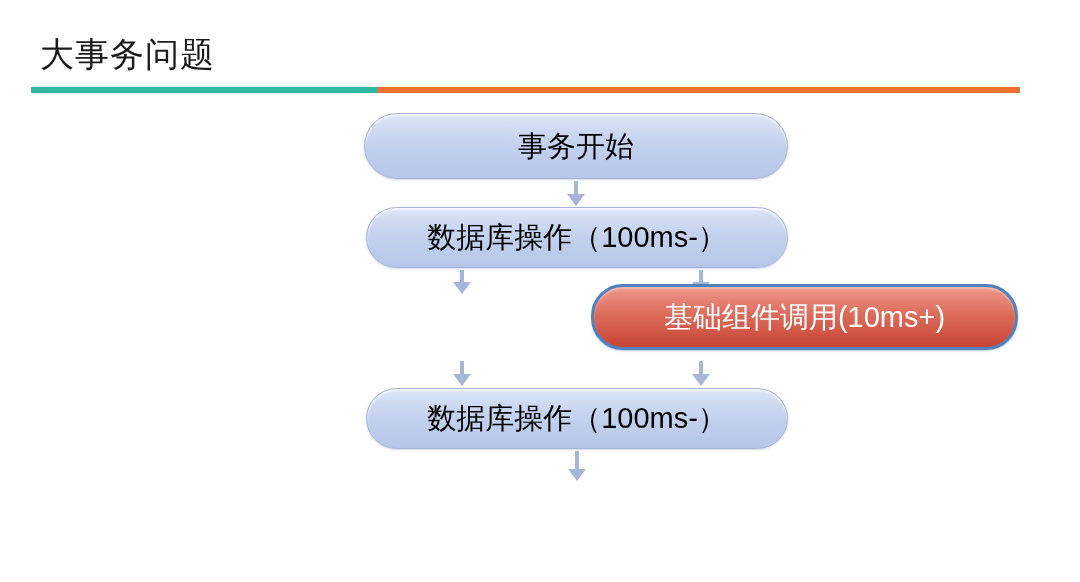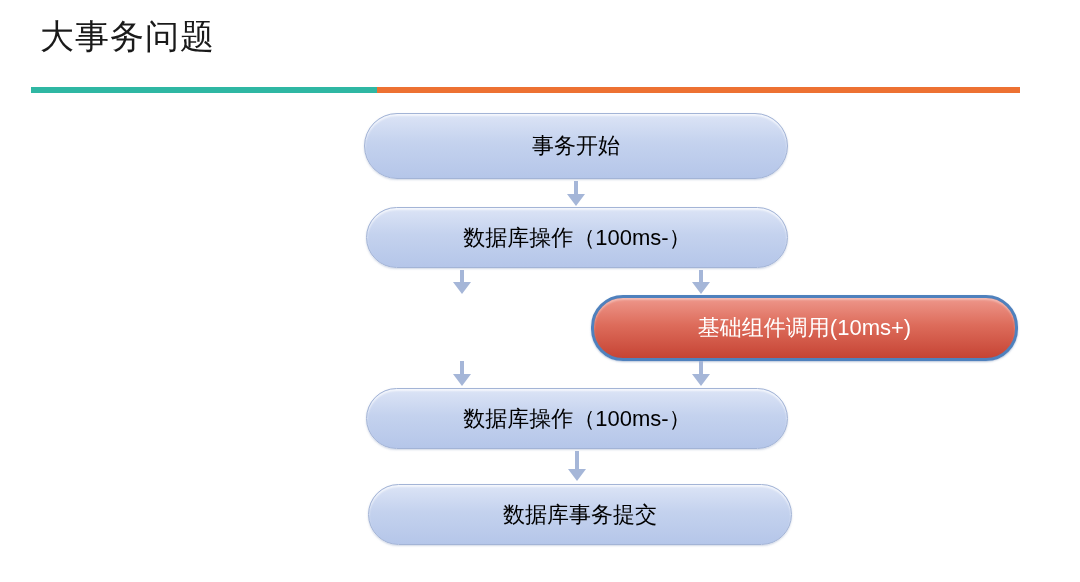--- a/index.html
+++ b/index.html
@@ -5,32 +5,32 @@
   html,body{margin:0;padding:0;}
   body{
     width:1080px;height:582px;
     background:#ffffff;
     font-family:"Liberation Sans","DejaVu Sans",sans-serif;
     position:relative;
     overflow:hidden;
   }
   .canvas{position:absolute;inset:0;}
   .page-title{
-    position:absolute;left:40px;top:14px;
+    position:absolute;left:40px;top:32px;
     font-size:34px;font-weight:500;color:#1a1a1a;
     letter-spacing:1px;margin:0;
   }
   .divider{position:absolute;left:31px;top:87px;width:989px;height:6px;display:flex;}
   .divider .seg-teal{width:346px;height:100%;background:#2fb7a3;}
   .divider .seg-orange{flex:1;height:100%;background:#ed7132;}
 
   .node{
     position:absolute;
     display:flex;align-items:center;justify-content:center;
-    font-size:22px;line-height:1;white-space:nowrap;
+    font-size:29px;line-height:1;white-space:nowrap;
     box-sizing:border-box;
   }
   .node.blue{
     background:linear-gradient(180deg,#dce4f6 0%,#c4d2ee 45%,#b5c6e9 100%);
     border:1px solid #a3b4d6;
     border-radius:34px;
     color:#000;
     box-shadow:inset 0 2px 2px rgba(255,255,255,.7), 0 1px 2px rgba(120,140,180,.35);
   }
   .node.red{
@@ -80,21 +80,21 @@
 
   <div class="arrow" style="left:453px;top:270px;height:24px;">
     <div class="stem"></div>
     <div class="head"></div>
   </div>
   <div class="arrow" style="left:692px;top:270px;height:24px;">
     <div class="stem"></div>
     <div class="head"></div>
   </div>
 
-  <div class="node red" style="left:591px;top:295px;width:427px;height:66px;">
+  <div class="node red" style="left:591px;top:284px;width:427px;height:66px;">
     <span>基础组件调用(10ms+)</span>
   </div>
 
   <div class="arrow" style="left:453px;top:361px;height:25px;">
     <div class="stem"></div>
     <div class="head"></div>
   </div>
   <div class="arrow" style="left:692px;top:361px;height:25px;">
     <div class="stem"></div>
     <div class="head"></div>
@@ -102,17 +102,14 @@
 
   <div class="node blue" style="left:366px;top:388px;width:422px;height:61px;">
     <span>数据库操作（100ms-）</span>
   </div>
 
   <div class="arrow" style="left:568px;top:451px;height:30px;">
     <div class="stem"></div>
     <div class="head"></div>
   </div>
 
-  <div class="node blue" style="left:368px;top:484px;width:424px;height:61px;">
-    <span>数据库事务提交</span>
-  </div>
 
 </div>
 
 </body></html>

